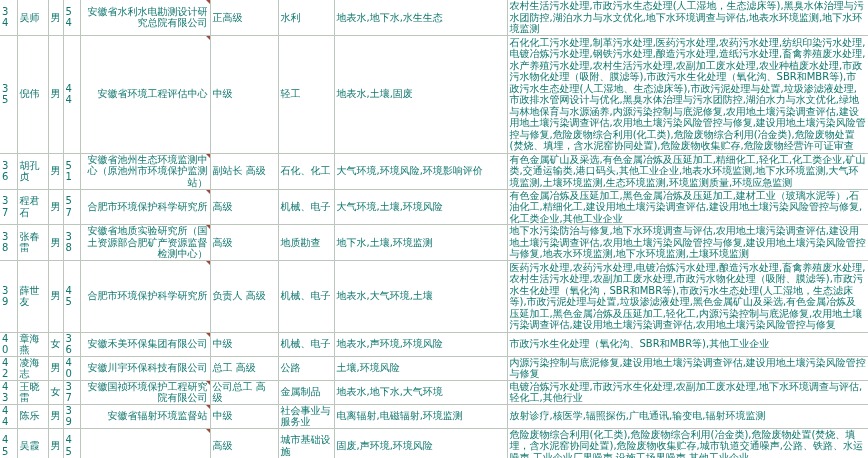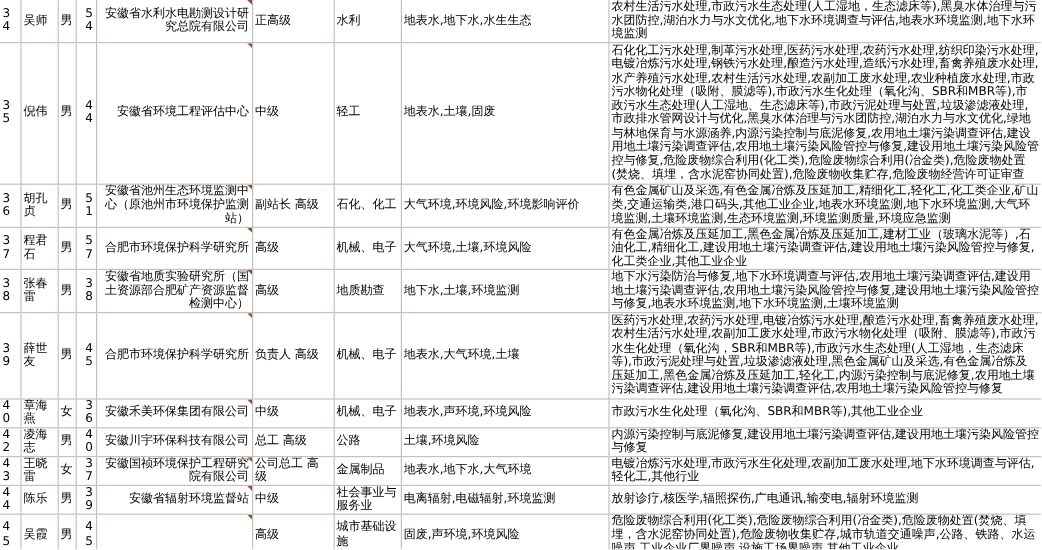--- a/index.html
+++ b/index.html
@@ -7,21 +7,21 @@
     padding: 0;
     background: #ffffff;
   }
   #screen {
     position: relative;
     width: 868px;
     height: 458px;
     overflow: hidden;
     background: #ffffff;
     font-family: "DejaVu Sans", sans-serif;
-    color: #000000;
+    color: #0f766e;
   }
   table.experts {
     border-collapse: collapse;
     table-layout: fixed;
     width: 868px;
   }
   table.experts td {
     border: 1px solid #bcc6bc;
     padding: 0 2px;
     vertical-align: middle;
@@ -41,21 +41,21 @@
   col.w-gender   { width: 15px; }
   col.w-age      { width: 17px; }
   col.w-org      { width: 130px; }
   col.w-title    { width: 68px; }
   col.w-industry { width: 56px; }
   col.w-areas    { width: 173px; }
   col.w-expert   { width: 361px; }
 
   td.c-seq    { text-align: left; padding-left: 1px; }
   td.c-gender { text-align: center; padding: 0; }
-  td.c-age    { text-align: right; padding: 0; }
+  td.c-age    { text-align: left; padding: 0; }
   td.c-name   { font-size: 10px; padding-left: 1px; margin-left: 36px; }
   td.c-org    { font-size: 9.5px; line-height: 11px; position: relative; text-align: right; }
   td.c-title  { font-size: 10px; }
   td.c-industry { font-size: 9.5px; line-height: 11px; }
   td.c-areas  { font-size: 10px; }
   td.c-expertise {
     font-size: 9.4px;
     line-height: 10.7px;
     vertical-align: top;
     padding-top: 1px;

